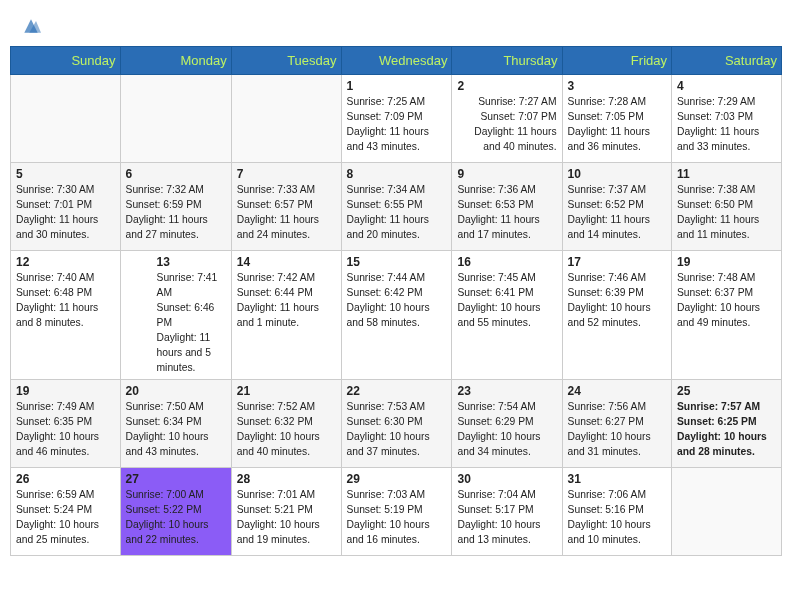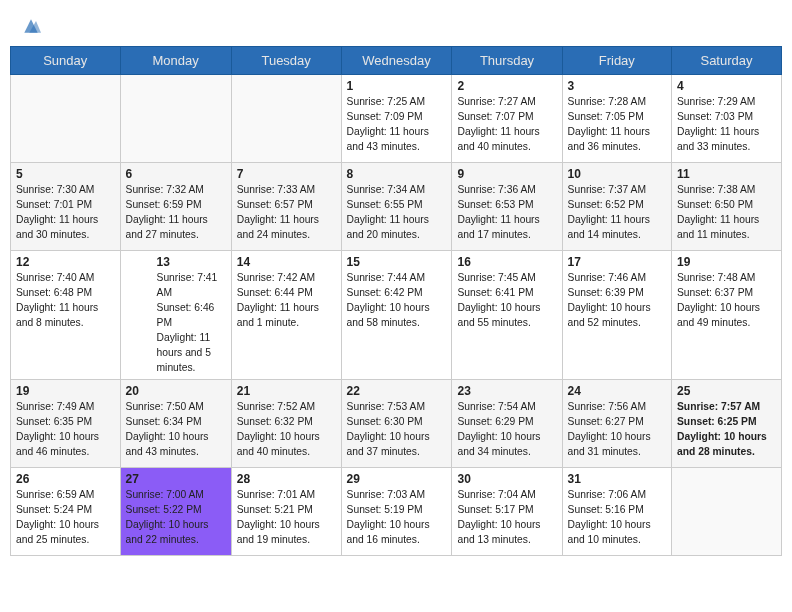--- a/index.html
+++ b/index.html
@@ -48,25 +48,25 @@
       font-size: 14px;
       color: #555;
     }
     .calendar {
       width: 100%;
       border-collapse: collapse;
       margin-top: 6px;
     }
     .calendar th {
       background: #2a6db5;
-      color: #e5e5e5;
+      color: #bef264;
       padding: 6px 4px;
       font-size: 13px;
       font-weight: normal;
-      text-align: center;
+      text-align: right;
       border: 1px solid #1a5a9a;
     }
     .calendar td {
       vertical-align: top;
       border: 1px solid #ccc;
       padding: 4px 5px;
       font-size: 10.5px;
       color: #222;
       background: #fff;
       width: 113px;
@@ -129,21 +129,21 @@
         <td class="empty-cell"></td>
         <td class="empty-cell"></td>
         <td style="background: rgb(255, 255, 255);">
           <span class="day-number">1</span>
           <div class="day-info" style="white-space: pre-line;">Sunrise: 7:25 AM
 Sunset: 7:09 PM
 Daylight: 11 hours and 43 minutes.</div>
         </td>
         <td style="background: rgb(255, 255, 255);">
           <span class="day-number">2</span>
-          <div class="day-info" style="white-space: pre-line;">Sunrise: 7:27 AM
+          <div class="day-info" style="white-space: pre-line; text-align: right;">Sunrise: 7:27 AM
 Sunset: 7:07 PM
 Daylight: 11 hours and 40 minutes.</div>
         </td>
         <td style="background: rgb(255, 255, 255);">
           <span class="day-number">3</span>
           <div class="day-info" style="white-space: pre-line;">Sunrise: 7:28 AM
 Sunset: 7:05 PM
 Daylight: 11 hours and 36 minutes.</div>
         </td>
         <td style="background: rgb(255, 255, 255);">

